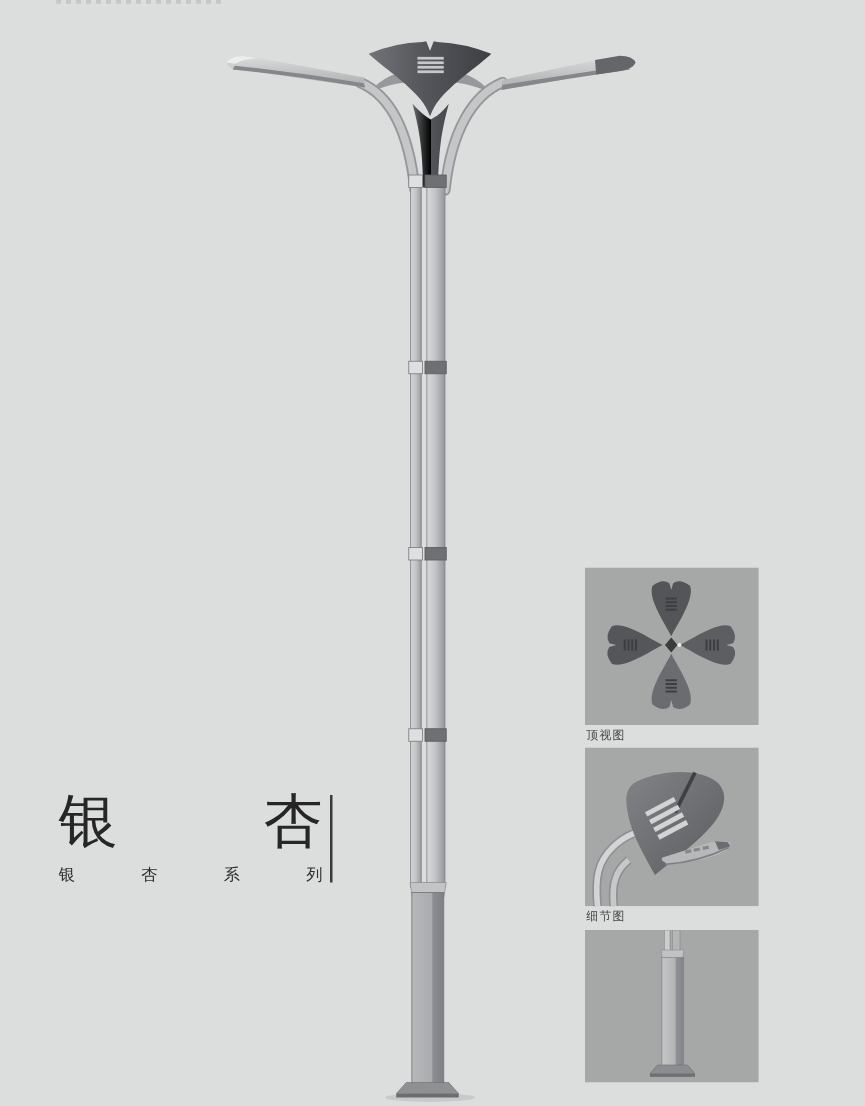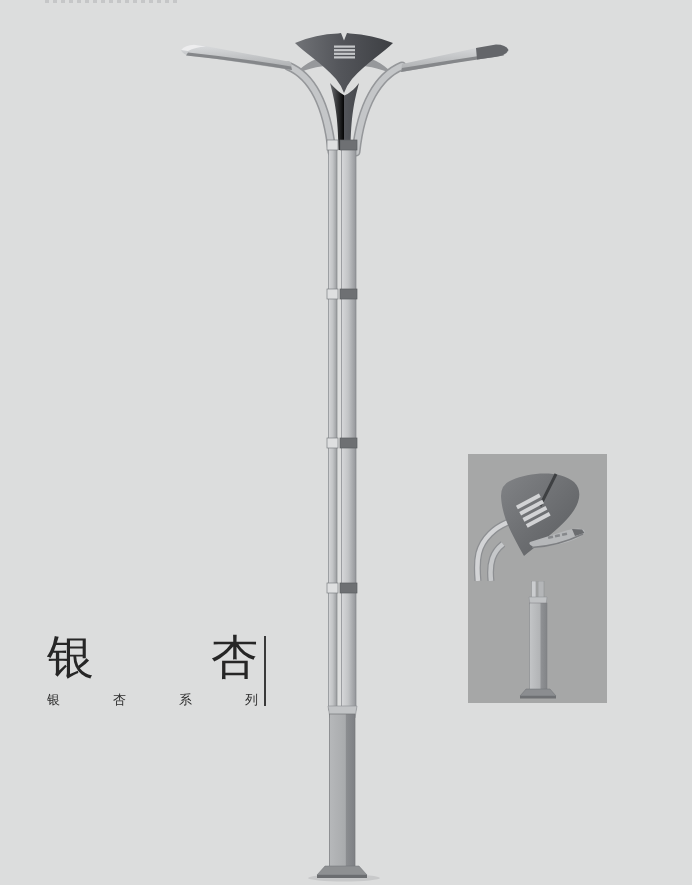--- a/index.html
+++ b/index.html
@@ -151,20 +151,45 @@
       <span>银</span>
       <span>杏</span>
       <span>系</span>
       <span>列</span>
     </div>
   </div>
   <div class="title-divider"></div>
 
   <div class="panels">
 
+    <figure>
+      <svg class="panel-img" width="139" height="126" viewBox="0 0 139 126">
+        <defs>
+          <g id="leafUnit">
+            <path d="M 0 -7 C -4 -15 -9 -22 -13 -32 C -15.5 -38 -16.5 -44 -15 -47.5
+                     Q -7 -53.5 -1.5 -49.5 L 0 -44 L 1.5 -49.5 Q 7 -53.5 15 -47.5
+                     C 16.5 -44 15.5 -38 13 -32 C 9 -22 4 -15 0 -7 Z" fill="currentColor"></path>
+            <g fill="#3d3e40">
+              <rect x="-4.5" y="-38" width="9" height="1.6"></rect>
+              <rect x="-4.5" y="-35" width="9" height="1.6"></rect>
+              <rect x="-4.5" y="-32" width="9" height="1.6"></rect>
+              <rect x="-4.5" y="-29" width="9" height="1.6"></rect>
+            </g>
+          </g>
+        </defs>
+        <rect width="139" height="126" fill="#a6a7a7"></rect>
+        <use href="#leafUnit" transform="translate(69,62)" style="color:#545558"></use>
+        <use href="#leafUnit" transform="translate(69,62) rotate(90)" style="color:#5d5e61"></use>
+        <use href="#leafUnit" transform="translate(69,62) rotate(180)" style="color:#6b6c6f"></use>
+        <use href="#leafUnit" transform="translate(69,62) rotate(270)" style="color:#55565a"></use>
+        <path d="M 69 56 L 74 62 L 69 68 L 64 62 Z" fill="#3a3b3d"></path>
+        <circle cx="75.5" cy="62" r="1.6" fill="#ebecec"></circle>
+      </svg>
+      <figcaption class="panel-caption">顶视图</figcaption>
+    </figure>
 
     <figure>
       <svg class="panel-img" width="139" height="127" viewBox="0 0 139 127">
         <defs>
           <linearGradient id="gLeaf2" x1="0" y1="0" x2="1" y2="1">
             <stop offset="0" stop-color="#818386"></stop>
             <stop offset="1" stop-color="#5a5c5f"></stop>
           </linearGradient>
         </defs>
         <rect width="139" height="127" fill="#a6a7a7"></rect>
@@ -186,20 +211,21 @@
 
         <path d="M 64 92 Q 60 90 62 88 L 100 76 Q 112 73 116 76 L 117 79 Q 110 86 92 90 L 66 94 Z" fill="#b6b8ba"></path>
         <path d="M 104 75 L 114 75.5 L 116.5 79 L 107 82 Z" fill="#6b6d70"></path>
         <g fill="#86888b">
           <rect x="80" y="82" width="5" height="2.6" transform="rotate(-12 82 83)"></rect>
           <rect x="87" y="80.5" width="5" height="2.6" transform="rotate(-12 89 82)"></rect>
           <rect x="94" y="79" width="5" height="2.6" transform="rotate(-12 96 80)"></rect>
         </g>
         <path d="M 64 93.5 Q 90 92 115 80" fill="none" stroke="#7d7f82" stroke-width="1.5"></path>
       </svg>
+      <figcaption class="panel-caption">细节图</figcaption>
     </figure>
 
     <figure>
       <svg class="panel-img" width="139" height="122" viewBox="0 0 139 122">
         <defs>
           <linearGradient id="gCol3" x1="0" y1="0" x2="1" y2="0">
             <stop offset="0" stop-color="#c3c5c7"></stop>
             <stop offset="0.6" stop-color="#b2b4b6"></stop>
             <stop offset="0.66" stop-color="#8f9194"></stop>
             <stop offset="1" stop-color="#828487"></stop>

